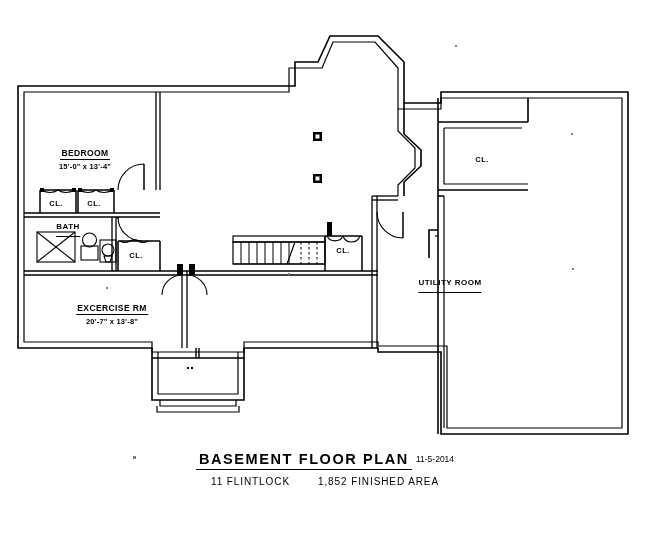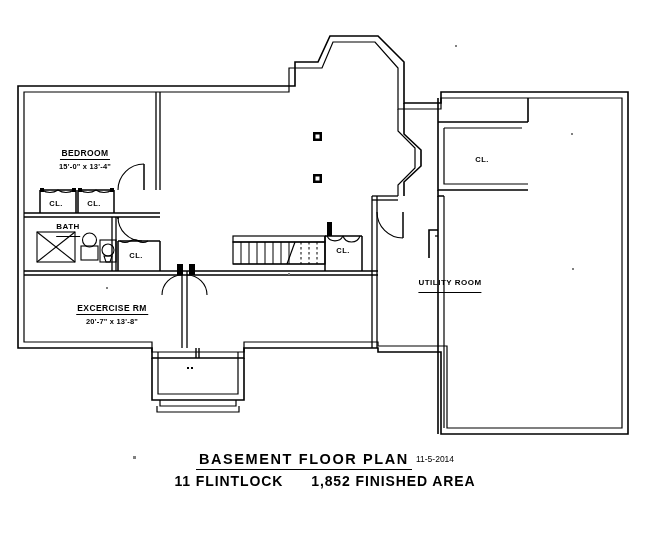--- a/index.html
+++ b/index.html
@@ -99,22 +99,22 @@
   }
   .title-date {
     font-size: 8.5px;
     font-weight: normal;
     letter-spacing: 0px;
     display: inline-block;
     vertical-align: 2px;
     padding-left: 4px;
   }
   .title-line2 {
-    font-size: 14px;
-    font-weight: bold;
+    font-size: 10px;
+    font-weight: normal;
     letter-spacing: 0.9px;
     color: #000;
     line-height: 17px;
     margin-top: 3px;
     white-space: nowrap;
   }
   .title-sub-gap { display:inline-block; width: 28px; }
 </style>
 </head>
 <body>

